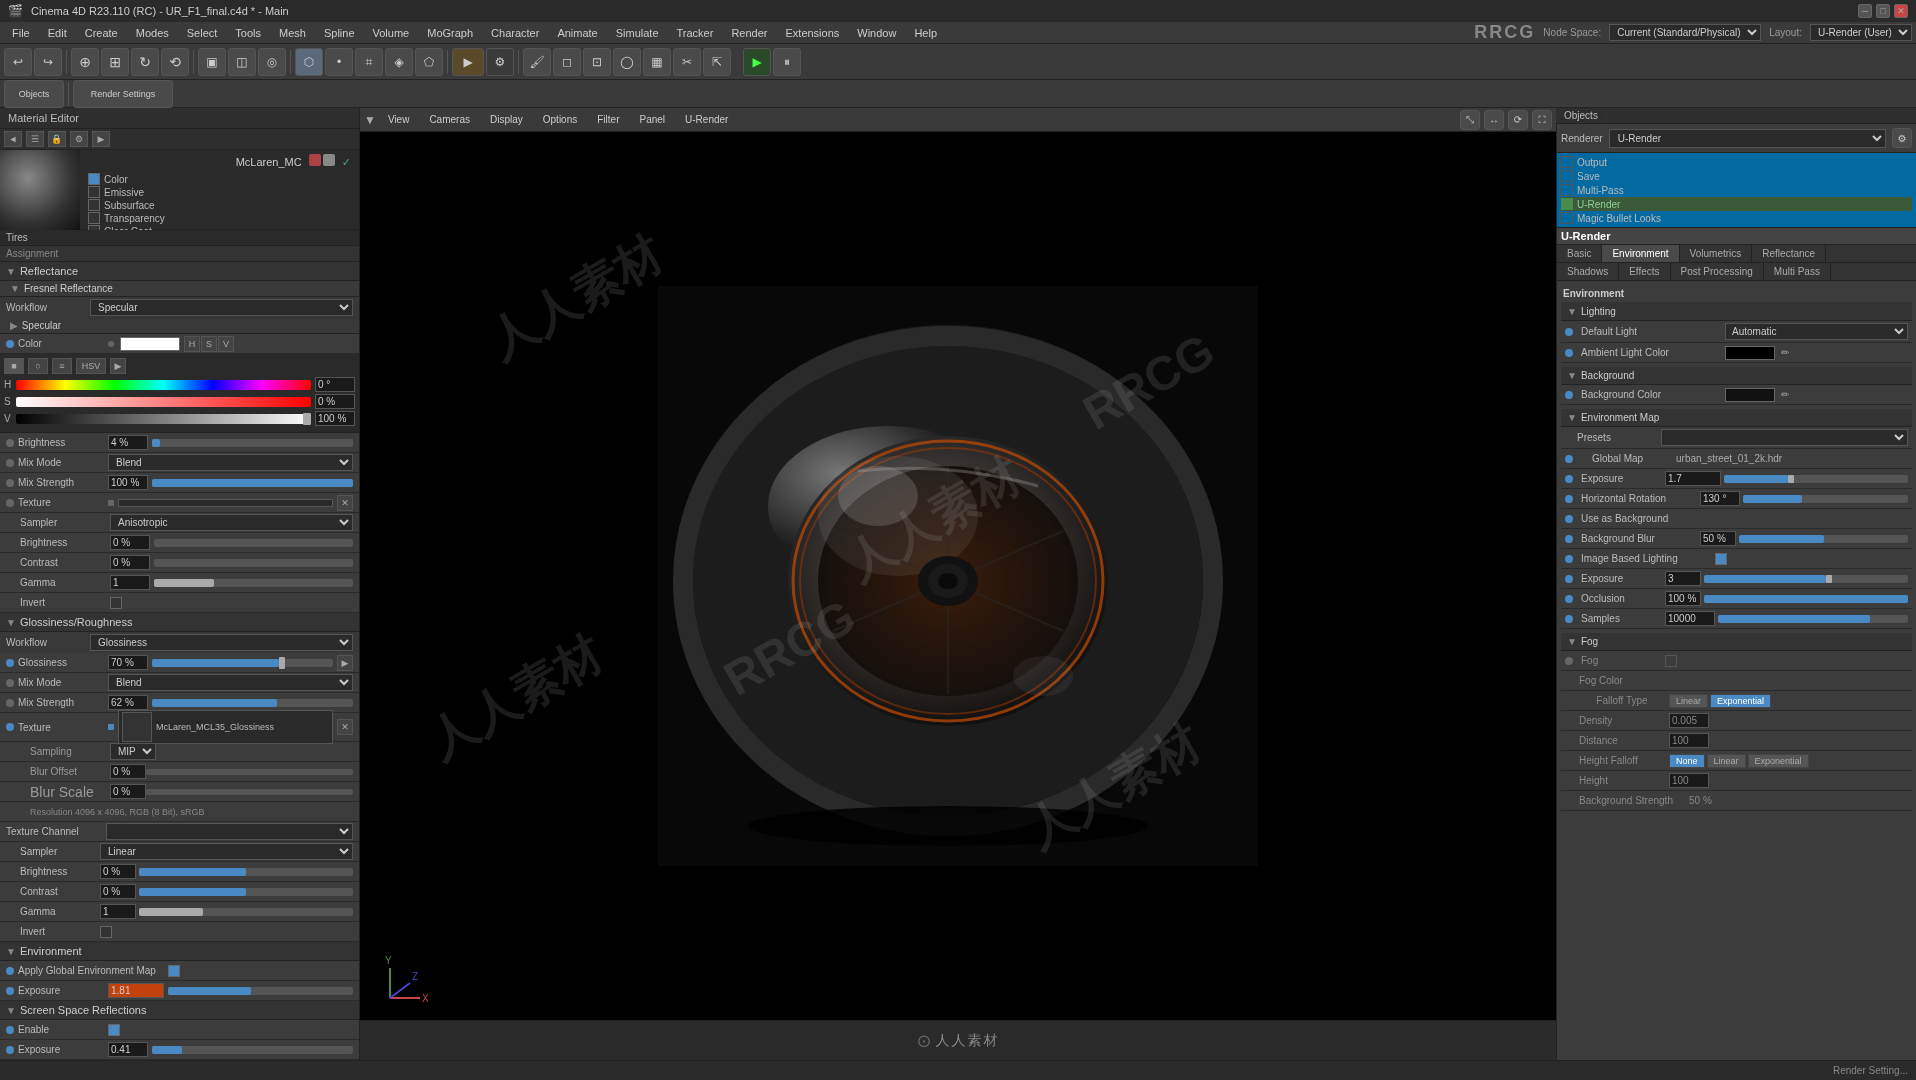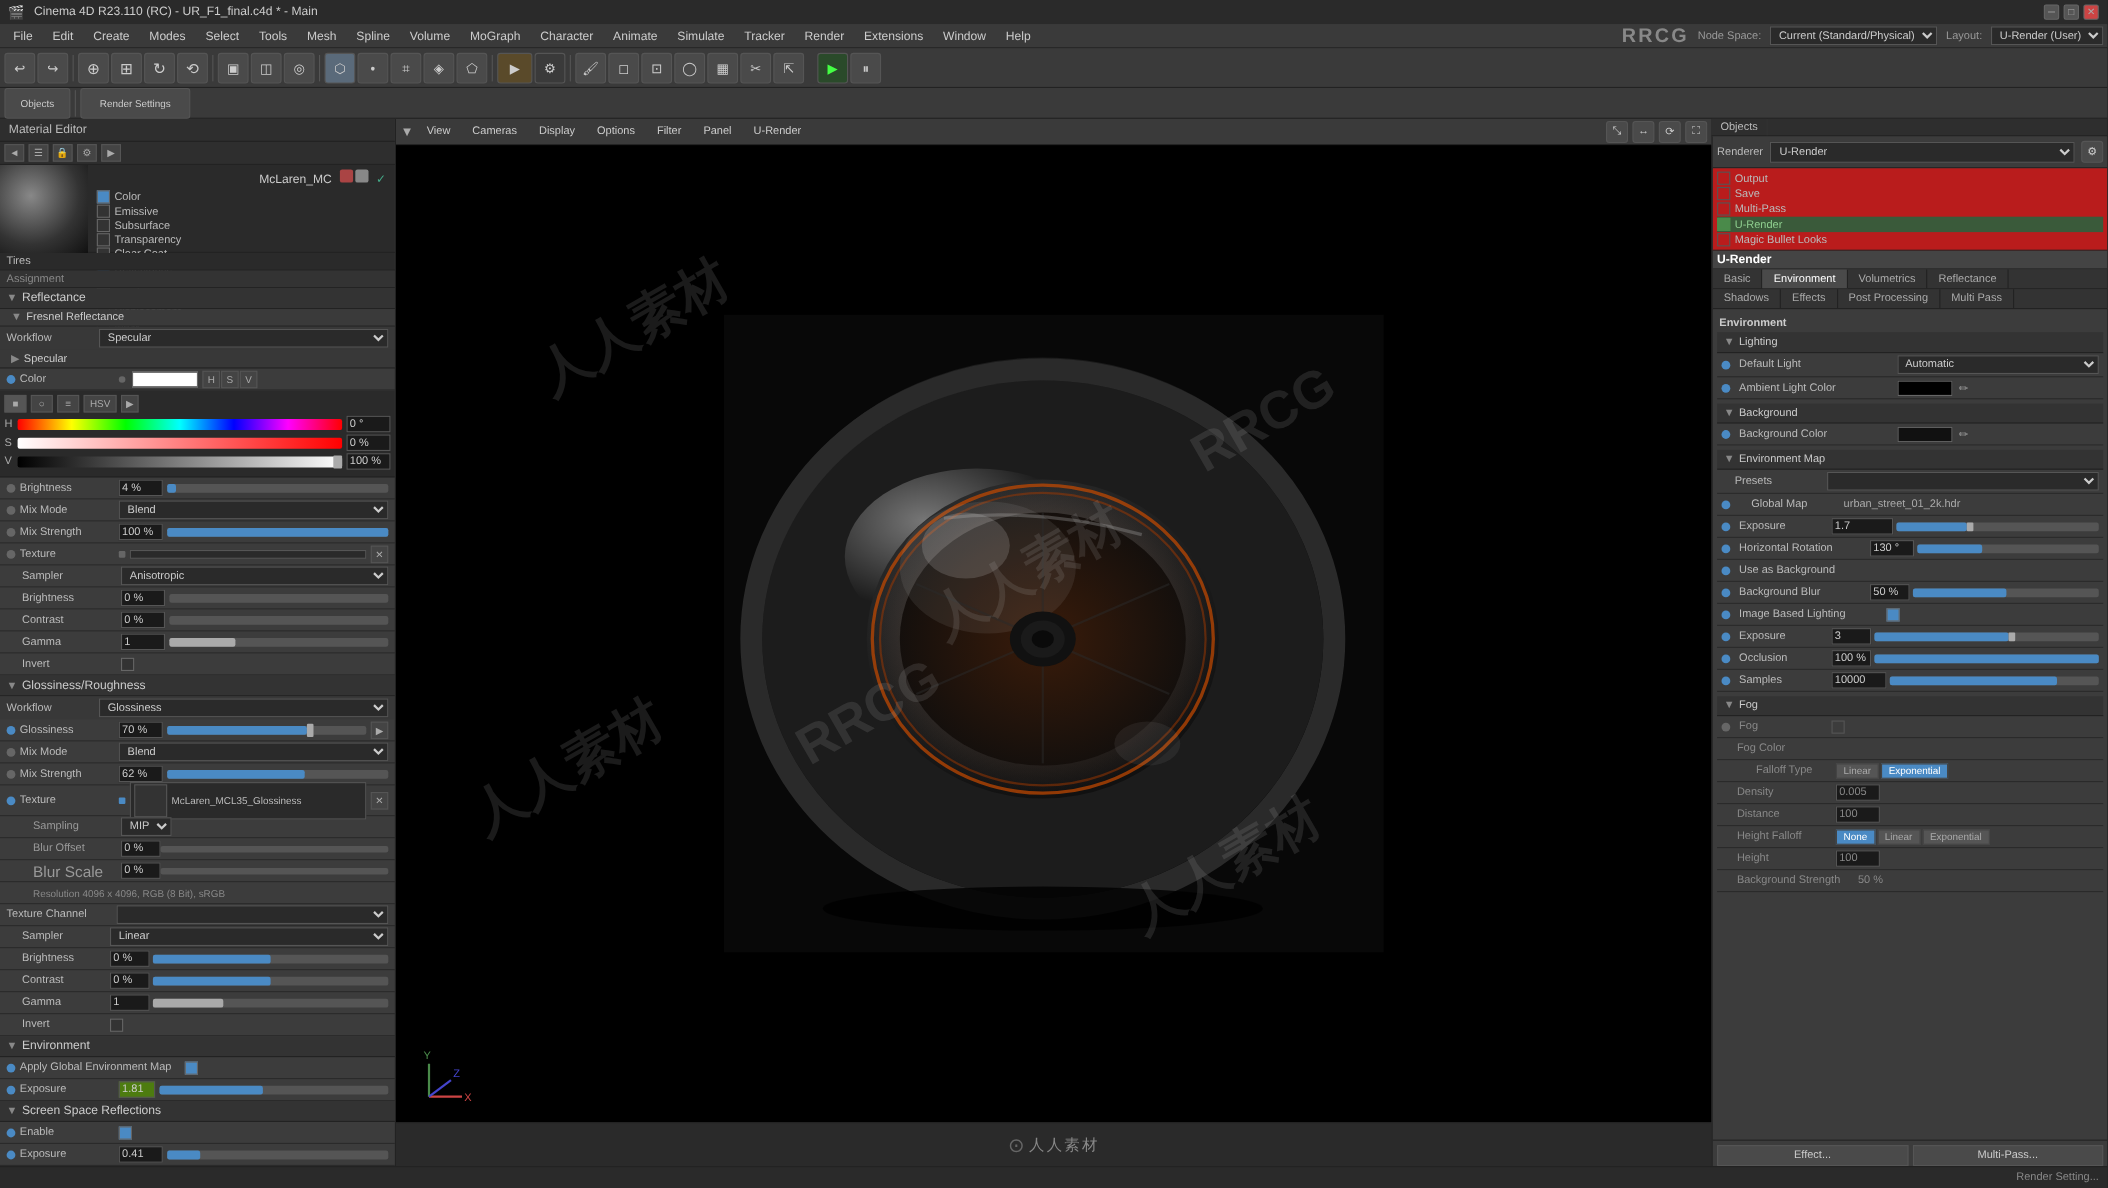--- a/index.html
+++ b/index.html
@@ -542,21 +542,21 @@
     <div class="prop-row">
       <div class="prop-dot prop-dot-active"></div>
       <span class="prop-label" style="margin-left:4px; width:150px; font-size:10px;">Apply Global Environment Map</span>
       <div class="prop-checkbox prop-checkbox-checked"></div>
     </div>
 
     <div class="prop-row">
       <div class="prop-dot prop-dot-active"></div>
       <span class="prop-label" style="margin-left:4px; width:90px;">Exposure</span>
       <div class="prop-value">
-        <input type="text" value="1.81" style="width: 33px; background: #4d7c0f; border: 1px solid rgb(85, 85, 85); color: rgb(204, 204, 204); font-size: 10px; padding: 1px 2px;">
+        <input type="text" value="1.81" style="width: 56px; background: #c2410c; border: 1px solid rgb(85, 85, 85); color: rgb(204, 204, 204); font-size: 10px; padding: 1px 2px;">
         <div style="flex:1; height:8px; background:#555; border-radius:2px;">
           <div style="width:45%; height:100%; background:#4a8ac4; border-radius:2px;"></div>
         </div>
       </div>
     </div>
 
     <div class="prop-group-header">
       <span class="prop-group-arrow">▼</span>
       <span>Screen Space Reflections</span>
     </div>
@@ -702,21 +702,21 @@
     <div class="right-panel" style="position: relative; height: calc(-110px + 100vh); overflow-y: auto;">
 
       <div class="renderer-row">
         <span class="renderer-label">Renderer</span>
         <select class="renderer-dropdown">
           <option>U-Render</option>
         </select>
         <div class="toolbar-btn" style="width:20px; height:20px; font-size:10px;">⚙</div>
       </div>
 
-      <div style="background:#b91c1c; padding:2px 4px; border-bottom:1px solid #222;">
+      <div style="background:#0369a1; padding:2px 4px; border-bottom:1px solid #222;">
         <div style="display:flex; align-items:center; gap:4px; padding:1px 0;">
           <div style="width:12px; height:12px; border:1px solid #555; background:transparent;"></div>
           <span style="font-size:10px; color:#bbb;">Output</span>
         </div>
         <div style="display:flex; align-items:center; gap:4px; padding:1px 0;">
           <div style="width:12px; height:12px; border:1px solid #555; background:transparent;"></div>
           <span style="font-size:10px; color:#bbb;">Save</span>
         </div>
         <div style="display:flex; align-items:center; gap:4px; padding:1px 0;">
           <div style="width:12px; height:12px; border:1px solid #555; background:transparent;"></div>
@@ -937,24 +937,20 @@
 
           <div class="env-row">
             <span style="font-size:10px; color:#888; width:120px; padding-left:14px;">Background Strength</span>
             <span style="font-size:10px; color:#888;">50 %</span>
           </div>
 
         </div>
 
       </div>
 
-      <div style="position:absolute; bottom:30px; left:0; right:0; display:flex; gap:4px; padding:4px; border-top:1px solid #222;">
-        <div class="bottom-btn">Effect...</div>
-        <div class="bottom-btn">Multi-Pass...</div>
-      </div>
 
     </div>
   </div>
 
 </div>
 
 <div style="background:#2a2a2a; height:20px; display:flex; align-items:center; justify-content:flex-end; padding:0 8px; border-top:1px solid #222; flex-shrink:0;">
   <span style="font-size:10px; color:#888; cursor:pointer;margin-left:16px;">Render Setting...</span>
 </div>
 

